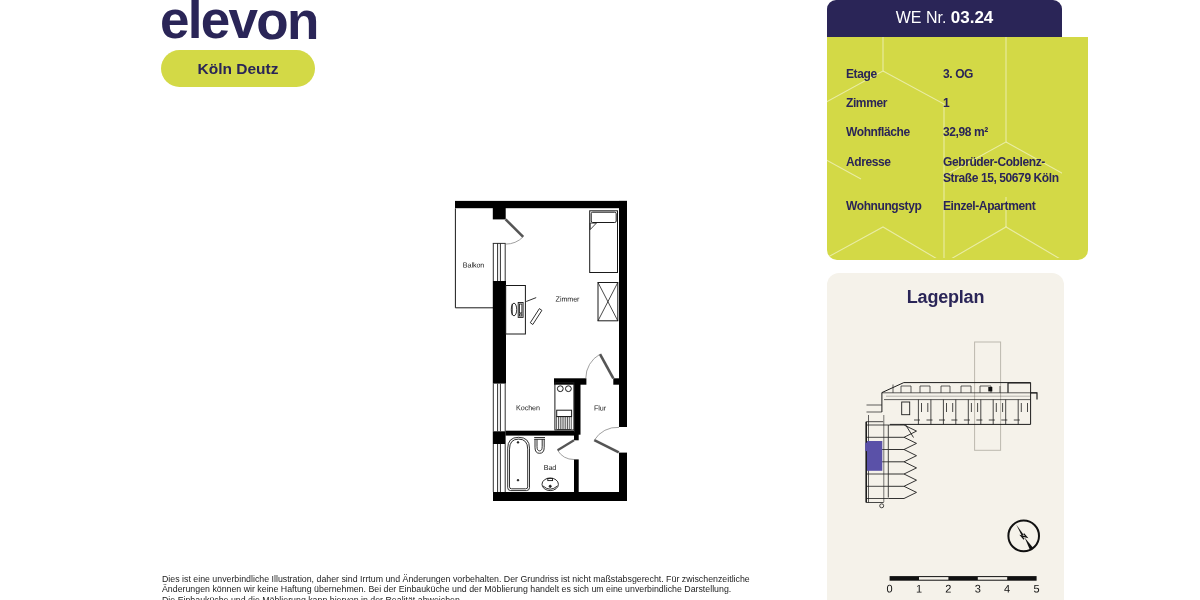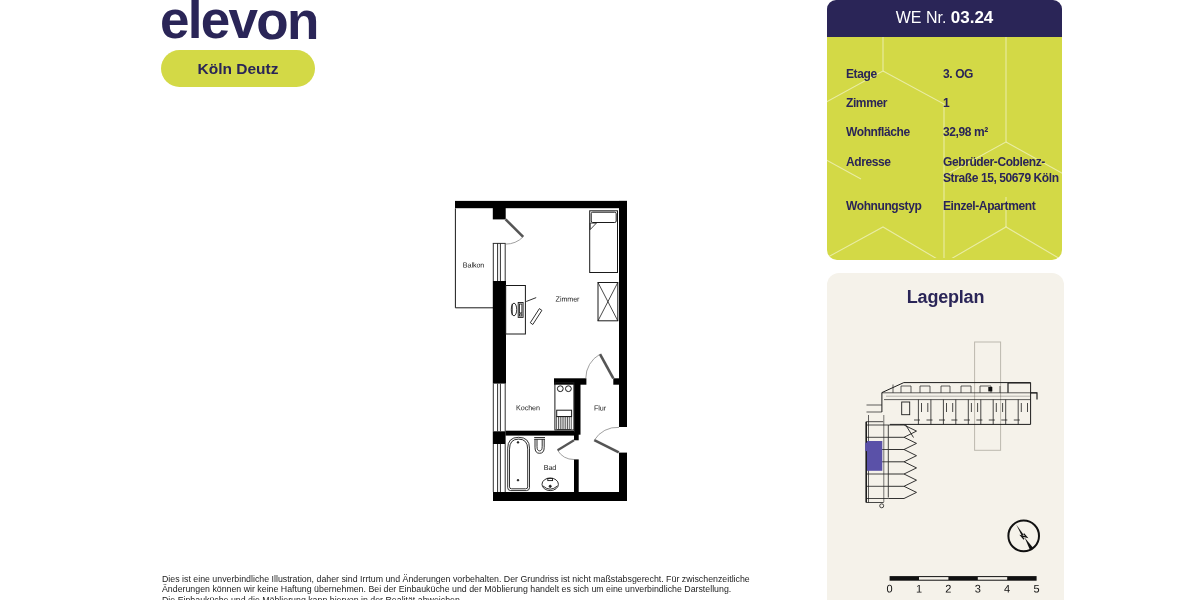--- a/index.html
+++ b/index.html
@@ -16,21 +16,21 @@
 <div class="abs" style="left:161px;top:50px;width:154px;height:37px;background:#d3d946;border-radius:19px;"></div>
 <svg class="abs" style="left:161px;top:50px;" width="154" height="37" viewBox="0 0 154 37">
   <text x="77" y="24" font-size="15.5" font-weight="bold" fill="#2a2557" text-anchor="middle" font-family="Liberation Sans, sans-serif">Köln Deutz</text>
 </svg>
 
 <div class="abs" style="left:827px;top:0px;width:235px;height:37px;background:#2a2557;border-radius:9px 9px 0 0;"></div>
 <svg class="abs" style="left:827px;top:0px;" width="235" height="37" viewBox="0 0 235 37">
   <text x="117.5" y="23" font-size="16" fill="#ffffff" text-anchor="middle" font-family="Liberation Sans, sans-serif">WE Nr. <tspan font-size="17" font-weight="bold">03.24</tspan></text>
 </svg>
 
-<div class="abs" style="left:827px;top:37px;width:235px;height:223px;background:#d3d946;border-radius:0 0 10px 10px;overflow:hidden;">
+<div class="abs" style="left:827px;top:37px;width:235px;height:223px;background:#d3d946;border-radius:0 0 10px 10px;overflow:hidden;padding-left:26px;">
 
   <svg class="abs" style="left:0;top:0;" width="235" height="221" viewBox="0 0 235 221">
     <g stroke="#ffffff" stroke-opacity="0.5" stroke-width="1.1" fill="none">
       <path d="M56,-5 L56,34 L-10,70"></path>
       <path d="M56,34 L117,67 L117,228"></path>
       <path d="M179,-5 L179,105 L117,139"></path>
       <path d="M179,105 L240,139"></path>
       <path d="M-10,226 L56,190 L117,226"></path>
       <path d="M117,226 L179,190 L240,226"></path>
       <path d="M-10,118 L34,142"></path>

